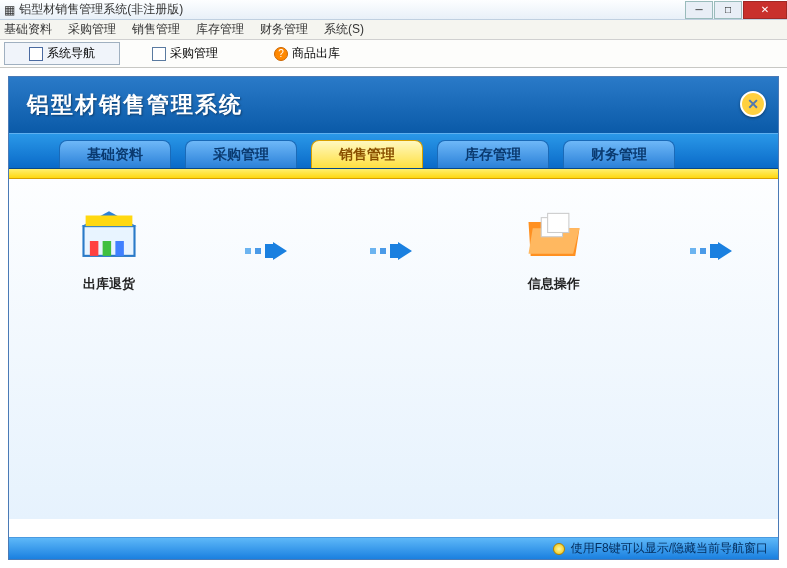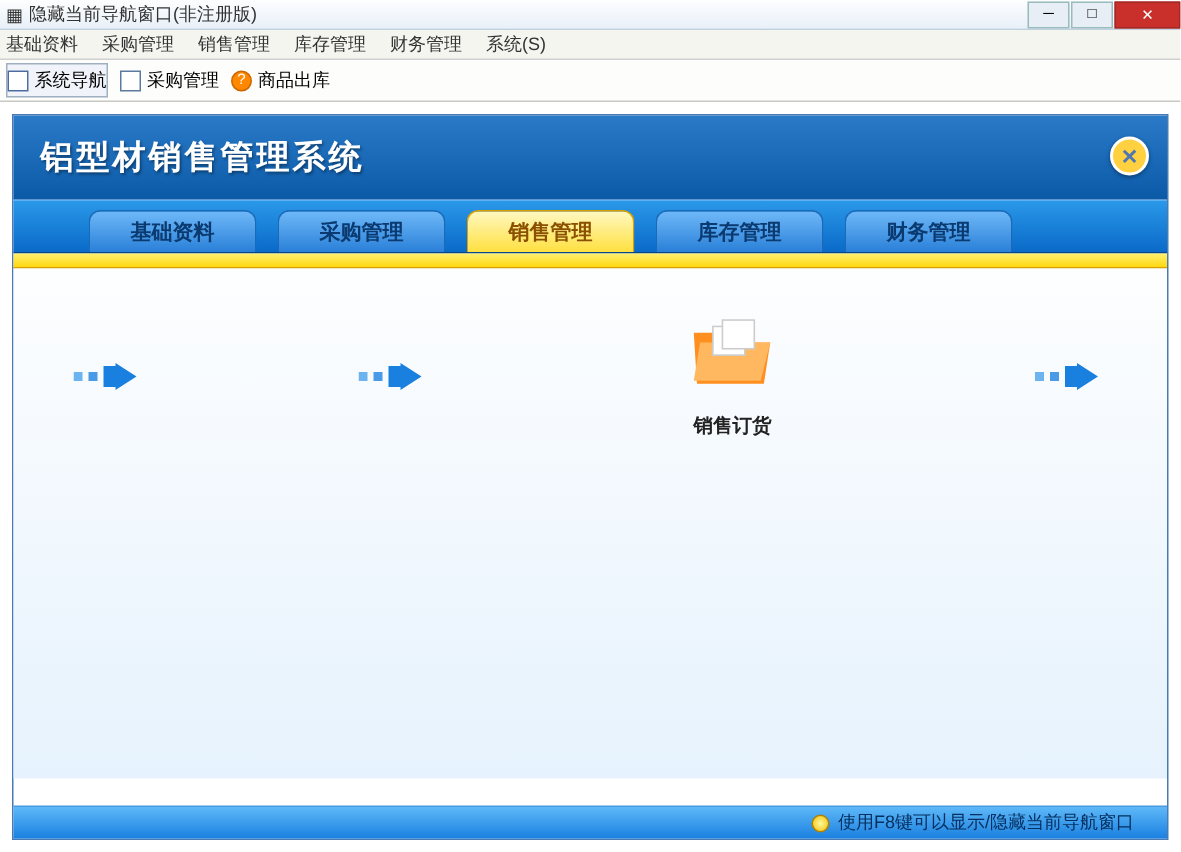--- a/index.html
+++ b/index.html
@@ -8,21 +8,21 @@
 .titlebar { background: linear-gradient(#fdfeff, #e8f0f8); height: 20px; display: flex; align-items: center; justify-content: space-between; border-bottom: 1px solid #c0d0e0; padding-left: 4px; }
 .titlebar .title { display: flex; align-items: center; gap: 4px; color: #333; }
 .titlebar .buttons { display: flex; }
 .titlebar .btn { width: 28px; height: 18px; display: flex; align-items: center; justify-content: center; font-size: 10px; background: #e8eef6; border: 1px solid #9bb; margin-left: 1px; }
 .titlebar .btn.close { background: #c9302c; color: #fff; border-color: #a02825; width: 44px; }
 
 .menubar { background: #f5f5f0; height: 20px; display: flex; align-items: center; border-bottom: 1px solid #d0d0d0; padding: 0 4px; gap: 16px; color: #333; }
 .menubar span { cursor: default; }
 
 .toolbar { background: #fdfdfb; height: 28px; display: flex; align-items: center; border-bottom: 1px solid #c8c8c4; padding: 0 4px; gap: 8px; }
-.toolbar .tool { display: flex; align-items: center; gap: 4px; padding: 2px 0; }
+.toolbar .tool { display: flex; align-items: center; gap: 4px; padding: 2px 24px; }
 .toolbar .tool.active { border: 1px solid #a0b0c0; background: #f0f4fa; }
 .ticon { width: 14px; height: 14px; display: inline-block; border: 1px solid #5a7aa0; background: #fff; }
 .ticon.blue { border-color: #4a6aa0; }
 .ticon.help { border-radius: 50%; background: #ff8800; border-color: #cc6600; color: #fff; font-size: 10px; text-align: center; line-height: 12px; }
 
 .content-wrap { padding: 8px; background: #fff; height: 500px; }
 .panel { border: 1px solid #4a7ab6; height: 100%; display: flex; flex-direction: column; background: #fff; }
 
 .header-band { background: linear-gradient(#2a7ac8, #0a5aa8); height: 56px; display: flex; align-items: center; padding: 0 18px; position: relative; color: #fff; }
 .header-band .main-title { font-size: 22px; font-weight: bold; letter-spacing: 2px; text-shadow: 1px 1px 2px rgba(0,0,0,0.4); }
@@ -38,30 +38,30 @@
 .workspace { flex: 1; background: linear-gradient(#fdfeff, #e6f2fd); padding: 30px 40px 10px; display: flex; flex-direction: column; }
 .row { display: flex; align-items: center; justify-content: space-between; margin-bottom: 30px; }
 .item { display: flex; flex-direction: column; align-items: center; width: 120px; }
 .item .ibox { width: 68px; height: 54px; margin-bottom: 12px; display: flex; align-items: center; justify-content: center; }
 .item .lbl { font-size: 13px; font-weight: bold; color: #222; }
 .arrow { width: 48px; height: 20px; display: flex; align-items: center; }
 .arrow svg { width: 48px; height: 18px; }
 
 .row2 { display: flex; justify-content: center; }
 
-.footer-bar { height: 22px; background: linear-gradient(#5eb8f8, #1a80e0); display: flex; align-items: center; justify-content: flex-end; padding: 0 22px; color: #053060; font-size: 12px; gap: 6px; border-top: 1px solid #4a9ae0; margin-top: 18px; }
+.footer-bar { height: 22px; background: linear-gradient(#5eb8f8, #1a80e0); display: flex; align-items: center; justify-content: flex-end; padding: 0 10px; color: #053060; font-size: 12px; gap: 6px; border-top: 1px solid #4a9ae0; margin-top: 18px; }
 .bulb { width: 12px; height: 12px; background: radial-gradient(#fff8a0, #f0c000); border-radius: 50%; border: 1px solid #b08000; }
 </style>
 </head>
 <body>
 
 <div class="titlebar">
   <div class="title">
     <span>▦</span>
-    <span>隐藏当前导航窗口(非注册版)</span>
+    <span>铝型材销售管理系统(非注册版)</span>
   </div>
   <div class="buttons">
     <div class="btn">─</div>
     <div class="btn">□</div>
     <div class="btn close">✕</div>
   </div>
 </div>
 
 <div class="menubar">
   <span>基础资料</span>
@@ -98,20 +98,33 @@
       <div class="tab">基础资料</div>
       <div class="tab">采购管理</div>
       <div class="tab active">销售管理</div>
       <div class="tab">库存管理</div>
       <div class="tab">财务管理</div>
     </div>
     <div class="yellow-bar"></div>
 
     <div class="workspace">
       <div class="row">
+        <div class="item">
+          <div class="ibox">
+            <svg viewBox="0 0 64 54">
+                <rect x="8" y="18" width="48" height="28" fill="#e8f4ff" stroke="#2a7ac8" stroke-width="2"></rect>
+                <path d="M6 18 L32 4 L58 18 Z" fill="#2a80d8"></path>
+                <rect x="10" y="8" width="44" height="10" fill="#ffd810"></rect>
+                <rect x="14" y="32" width="8" height="14" fill="#ff4040"></rect>
+                <rect x="26" y="32" width="8" height="14" fill="#40c040"></rect>
+                <rect x="38" y="32" width="8" height="14" fill="#4080ff"></rect>
+              </svg>
+          </div>
+          <span class="lbl">出库退货</span>
+        </div>
         <div class="arrow">
             <svg viewBox="0 0 48 18">
               <rect x="0" y="6" width="6" height="6" fill="#6cb4f0"></rect>
               <rect x="10" y="6" width="6" height="6" fill="#4a9ae8"></rect>
               <path d="M20 2 L20 16 L28 16 L28 18 L42 9 L28 0 L28 2 Z" fill="#1a80e0"></path>
             </svg>
           </div>
         <div class="arrow">
             <svg viewBox="0 0 48 18">
               <rect x="0" y="6" width="6" height="6" fill="#6cb4f0"></rect>
@@ -121,21 +134,21 @@
           </div>
         <div class="item">
           <div class="ibox">
             <svg viewBox="0 0 64 54">
                 <path d="M8 14 L22 14 L28 20 L56 20 L52 46 L10 46 Z" fill="#ff9020"></path>
                 <path d="M12 20 L56 20 L50 44 L8 44 Z" fill="#ffb860"></path>
                 <rect x="20" y="10" width="20" height="18" fill="#fff" stroke="#ccc"></rect>
                 <rect x="26" y="6" width="20" height="18" fill="#fff" stroke="#ccc"></rect>
               </svg>
           </div>
-          <span class="lbl">销售订货</span>
+          <span class="lbl">信息操作</span>
         </div>
         <div class="arrow">
             <svg viewBox="0 0 48 18">
               <rect x="0" y="6" width="6" height="6" fill="#6cb4f0"></rect>
               <rect x="10" y="6" width="6" height="6" fill="#4a9ae8"></rect>
               <path d="M20 2 L20 16 L28 16 L28 18 L42 9 L28 0 L28 2 Z" fill="#1a80e0"></path>
             </svg>
           </div>
       </div>
 

